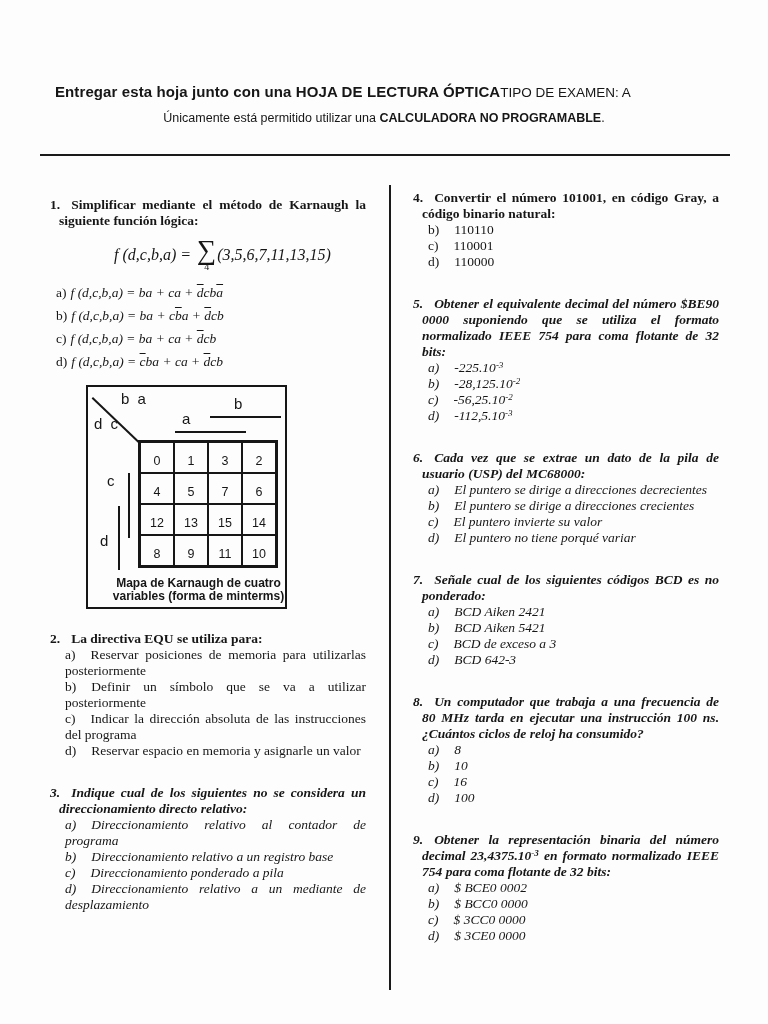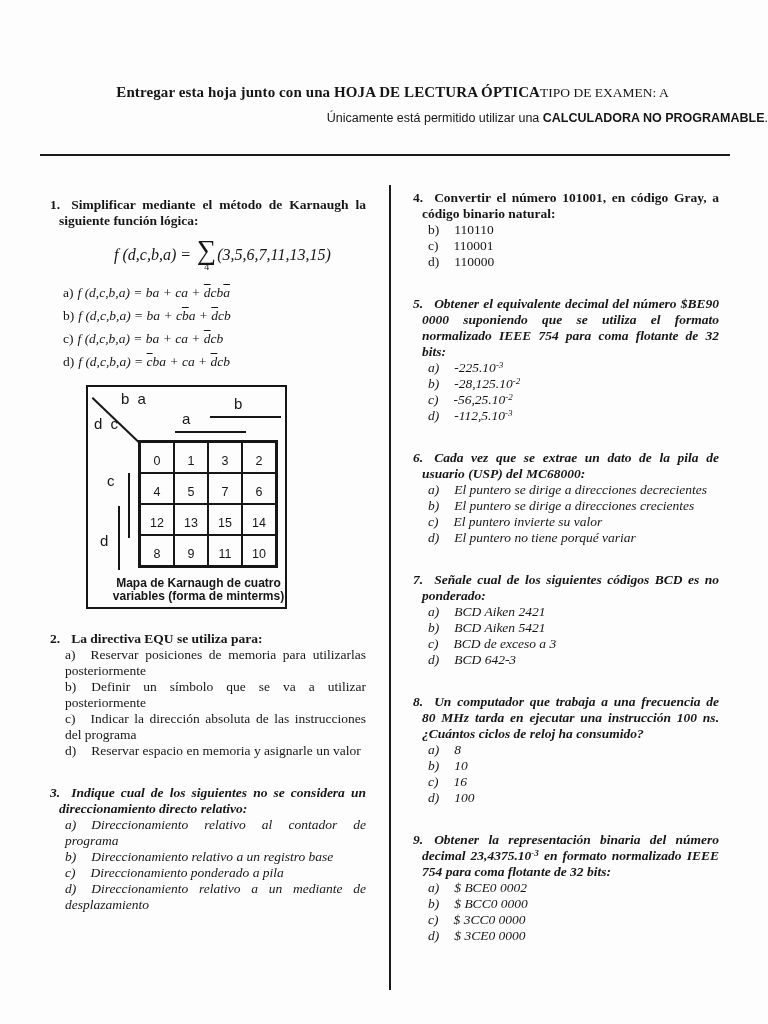--- a/index.html
+++ b/index.html
@@ -3,25 +3,25 @@
 <meta charset="utf-8">
 <style>
   html,body{margin:0;padding:0;}
   body{
     width:768px;height:1024px;position:relative;overflow:hidden;
     background:#fdfdfd;color:#161616;
     font-family:"Liberation Serif", serif;
     font-size:13.5px;line-height:16px;
   }
   
-  .hdr-row1{position:absolute;left:55px;right:38px;top:84px;display:flex;justify-content:center;align-items:baseline;
-    font-family:Liberation Serif, serif;}
+  .hdr-row1{position:absolute;left:55px;right:38px;top:84px;display:flex;justify-content:flex-start;align-items:baseline;
+    font-family:Liberation Sans, sans-serif;}
   .hdr-main{font-weight:bold;font-size:15px;letter-spacing:.1px;}
   .hdr-type{font-size:13.5px;}
-  .hdr-row2{position:absolute;left:0;right:0;top:110px;text-align:right;
+  .hdr-row2{position:absolute;left:0;right:0;top:110px;text-align:center;
     font-family:"Liberation Sans", sans-serif;font-size:12.5px;}
   .hdr-row2 b{font-weight:bold;}
   .hrule{position:absolute;left:40px;right:38px;top:154px;height:2px;background:#1a1a1a;}
   .vdivider{position:absolute;left:389px;top:185px;width:2px;height:805px;background:#1a1a1a;}
   
   .col{position:absolute;text-align:justify;}
   .col-left{left:50px;top:197px;width:316px;}
   .col-right{left:413px;top:190px;width:306px;}
   .qblock{margin:0;}
   .qblock + .qblock{margin-top:26px;font-style:italic;}
@@ -30,21 +30,21 @@
   .opt{margin:0 0 0 15px;text-align:justify;}
   .optl{white-space:nowrap;}
   .optgap{display:inline-block;width:15px;}
   
   .formula{display:flex;align-items:center;margin:9px 0 10px 64px;font-size:16px;}
   .f-lhs,.f-args{font-style:italic;}
   .f-lhs{margin-right:5px;}
   .sum{display:inline-flex;flex-direction:column;align-items:center;margin:0 1px;}
   .sum .sigma{font-size:27px;line-height:24px;font-style:normal;}
   .sum .ssub{font-size:10px;line-height:9px;}
-  .fopt{margin:0 0 0 13px;line-height:23px;white-space:nowrap;}
+  .fopt{margin:0 0 0 6px;line-height:23px;white-space:nowrap;}
   .fopt .optf{font-style:italic;}
   .fopt .fgap{display:inline-block;width:4px;}
   .ov{text-decoration:overline;}
   sup{font-size:9px;line-height:0;vertical-align:4px;letter-spacing:0;}
   
   .kfig{position:relative;width:197px;height:220px;border:2px solid #161616;
     margin:12px 0 22px 36px;font-family:"Liberation Sans", sans-serif;background:#fdfdfd;}
   .kdiag{position:absolute;left:5px;top:10px;width:64px;height:2px;background:#161616;
     transform:rotate(43.7deg);transform-origin:0 0;}
   .kcorner-top{position:absolute;left:33px;top:4px;font-size:15px;letter-spacing:2px;}

